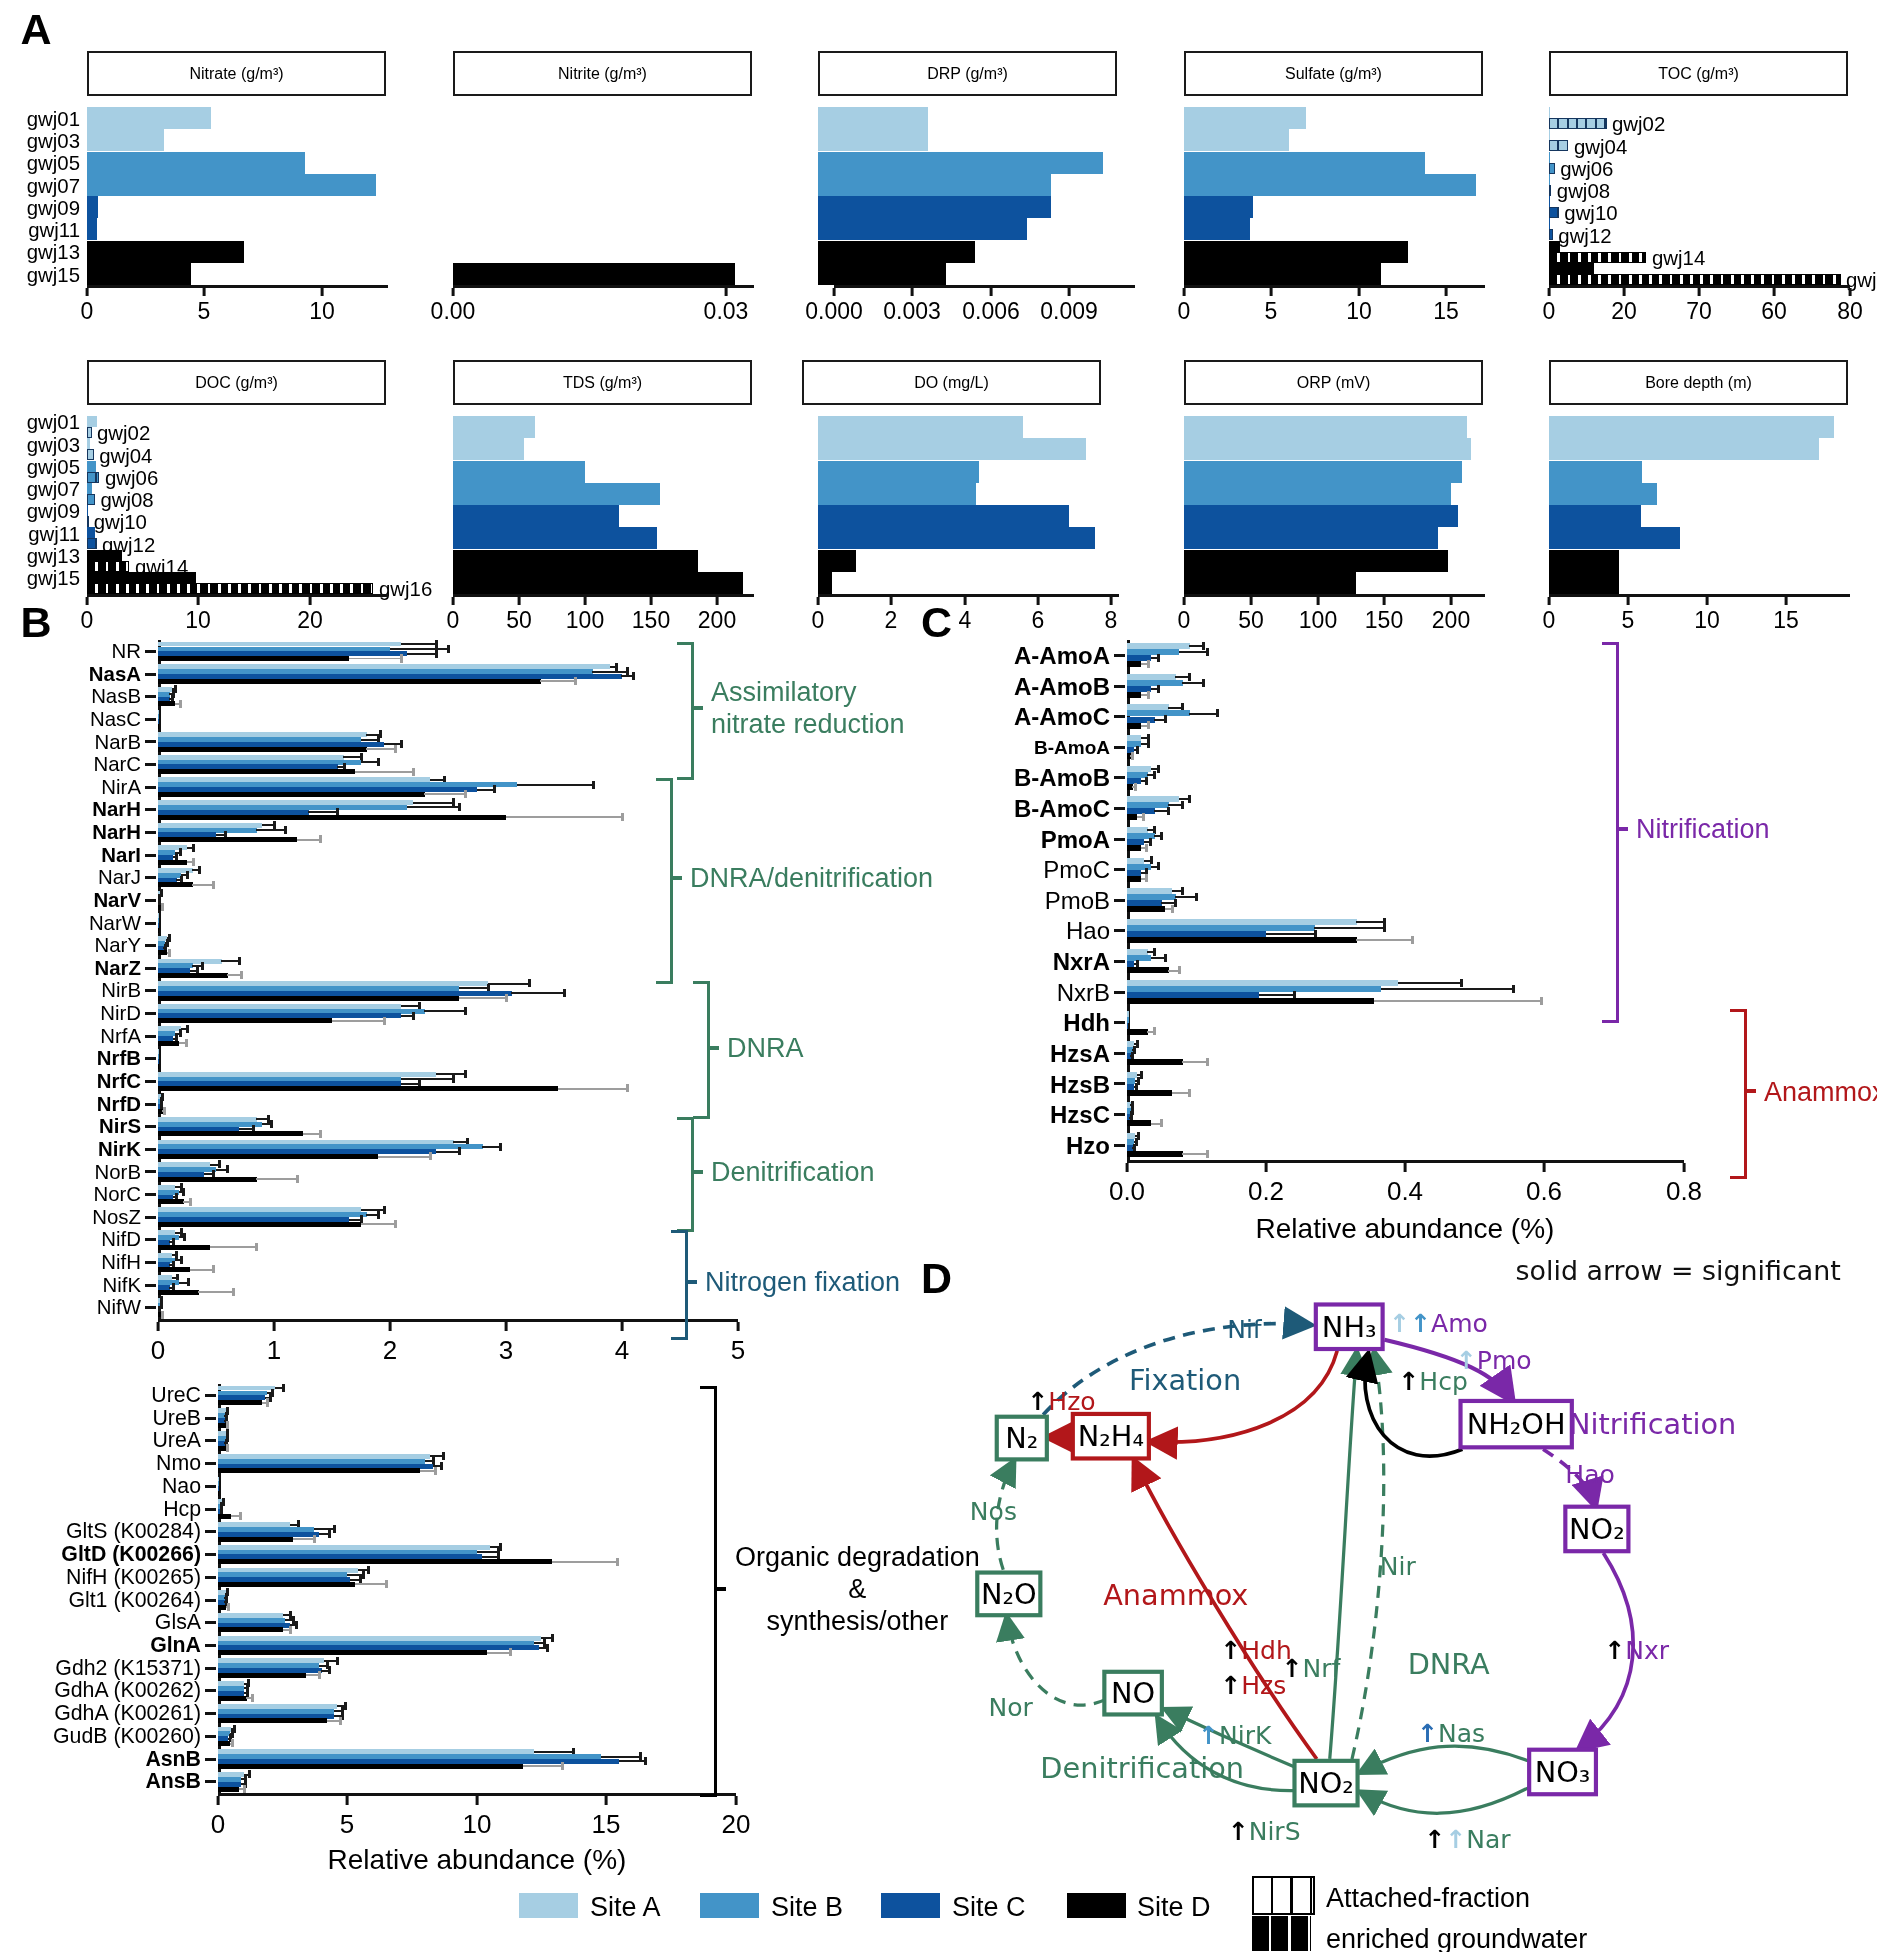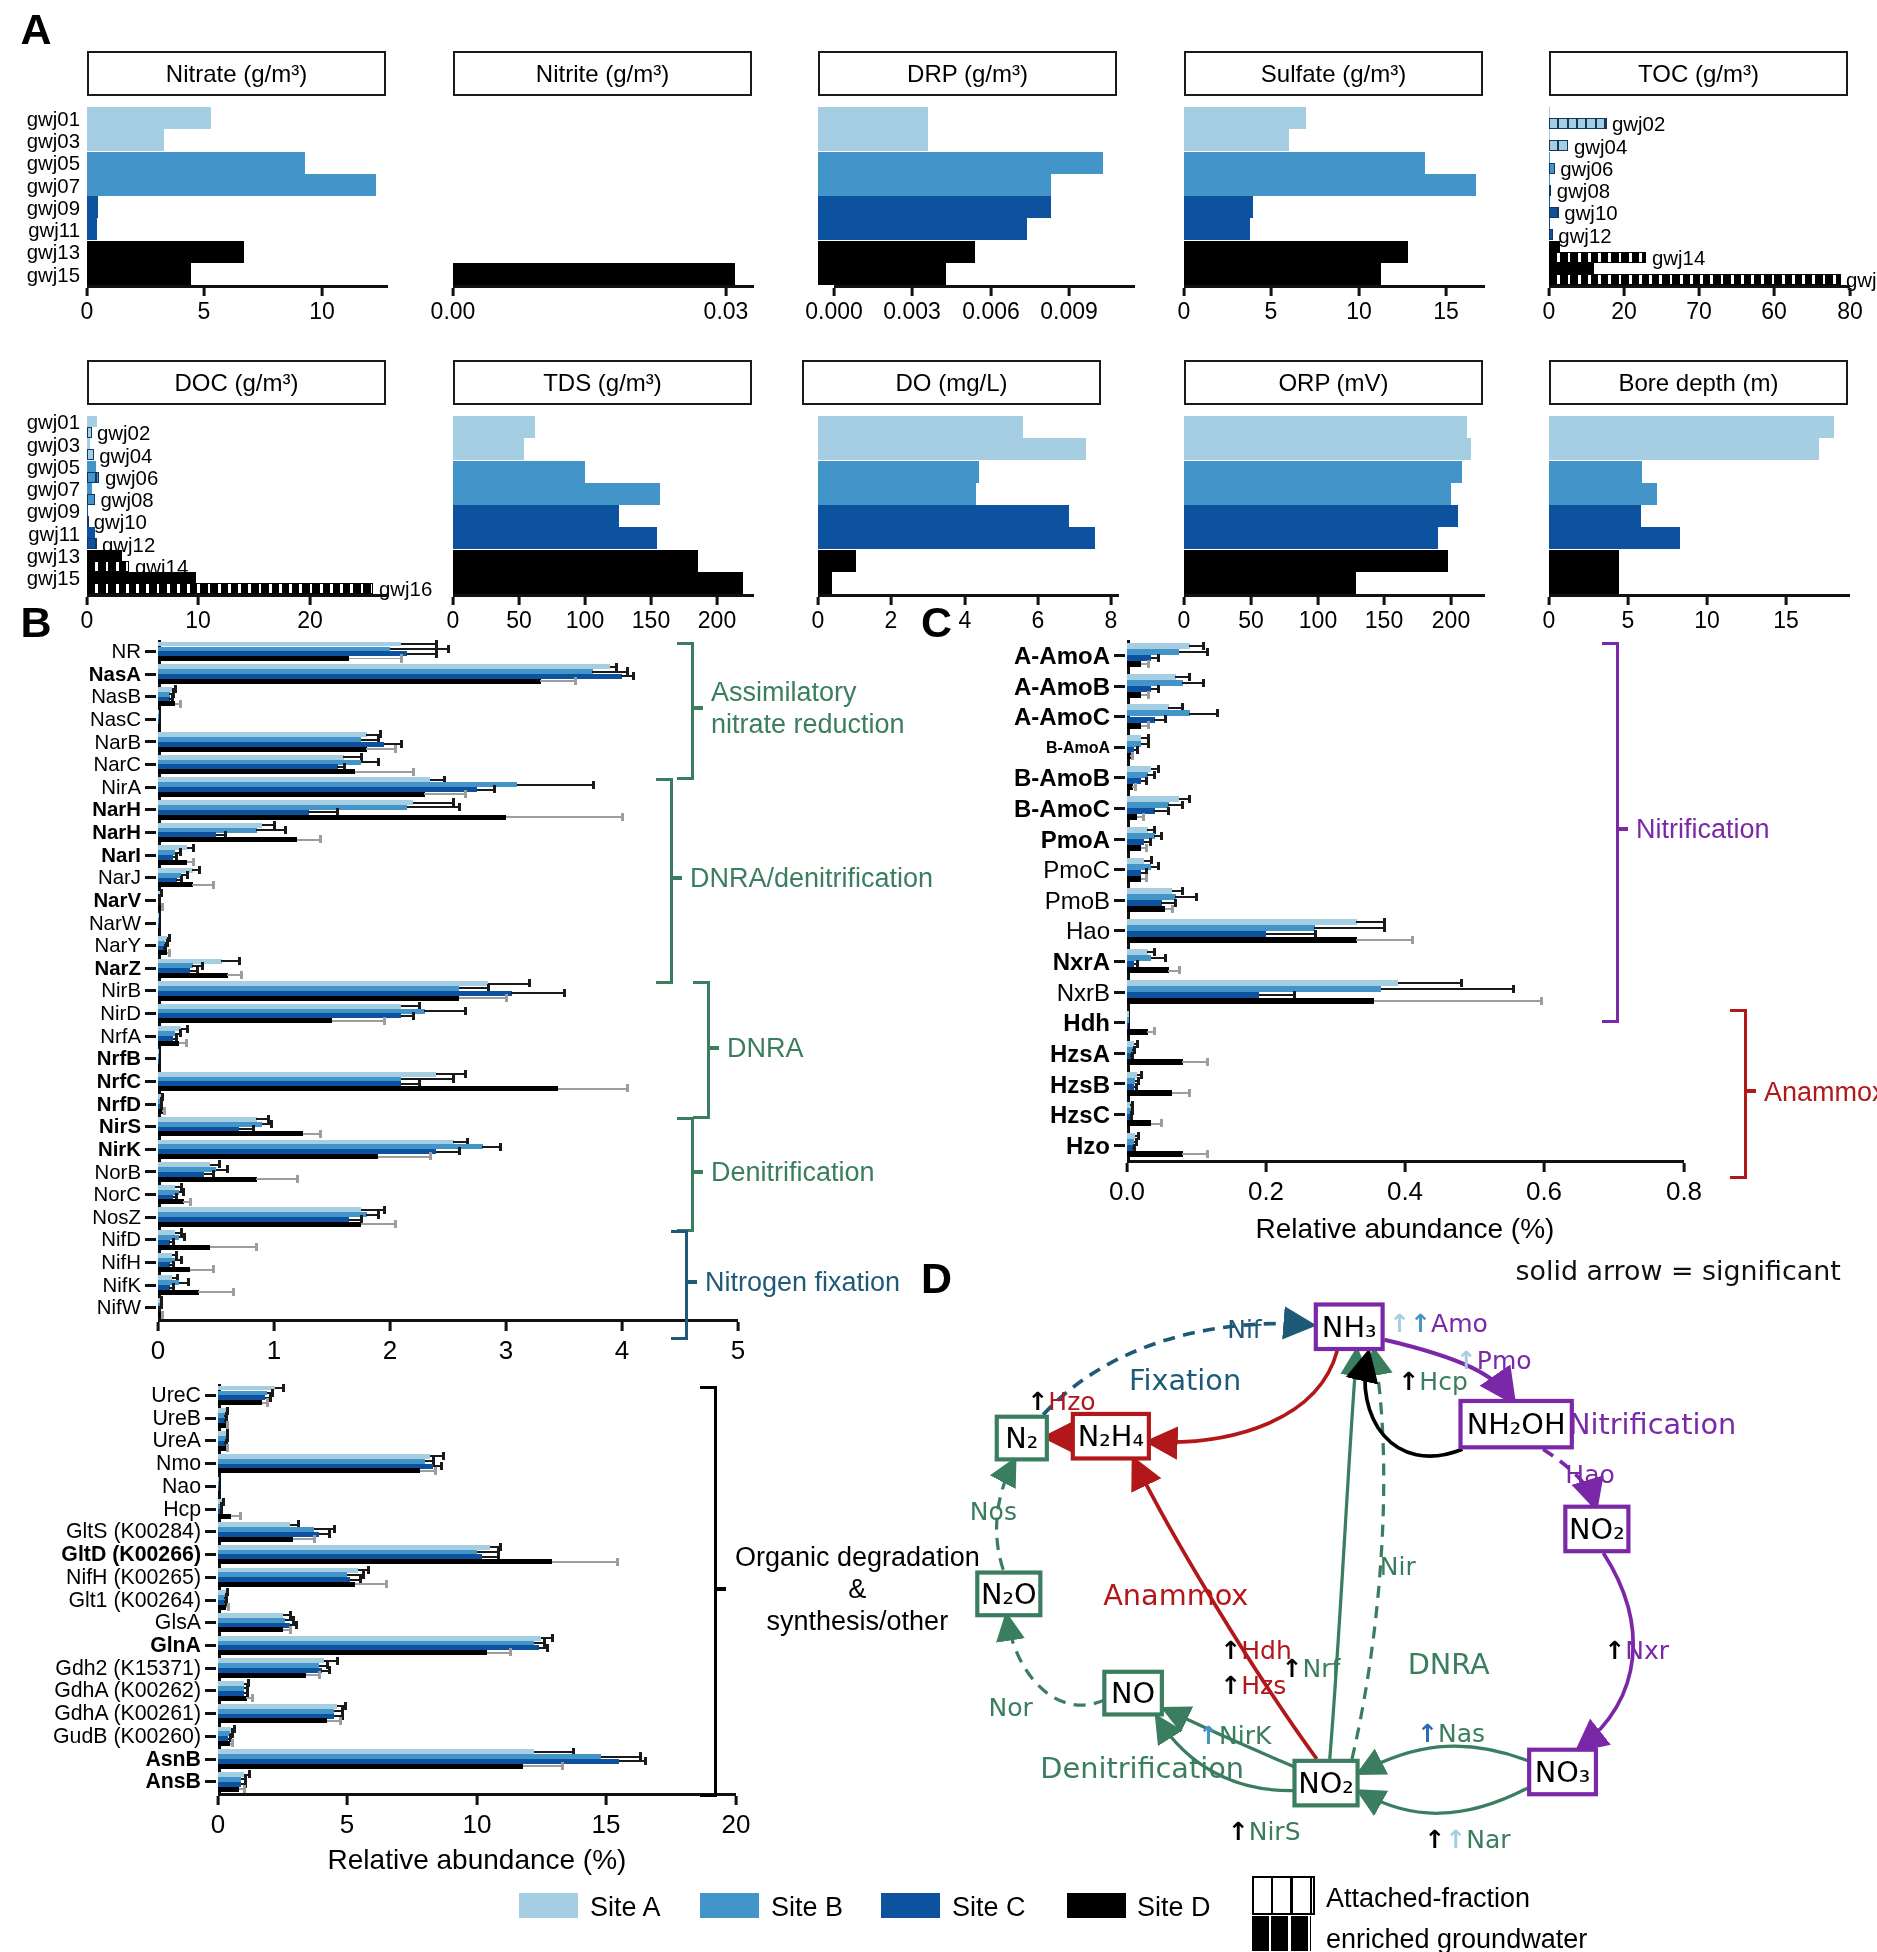--- a/index.html
+++ b/index.html
@@ -1,21 +1,21 @@
 <!DOCTYPE html>
 <html style="font-size:15px"><head>
 <meta charset="utf-8">
 <style>
   html,body{margin:0;padding:0;background:#ffffff;}
   #fig{position:relative;width:1877px;height:1953px;background:#fff;
        font-family:"Liberation Sans",sans-serif;color:#000;overflow:hidden;}
   .pletter{position:absolute;font-size:43px;font-weight:bold;}
   .mini-cell{position:absolute;width:365px;}
   .mini-title{position:absolute;border:2.8px solid #1a1a1a;height:41px;line-height:41px;
-      text-align:center;font-size:24px;background:#fff;}
+      text-align:center;font-size:16px;background:#fff;}
   .mini-plot{position:absolute;height:178px;}
   .bar{position:absolute;left:0;}
   .alab{position:absolute;text-align:right;font-size:20.4px;line-height:1;white-space:nowrap;}
   .ilab{position:absolute;font-size:20.4px;line-height:1;white-space:nowrap;}
   .axis{position:absolute;border-top:3.7px solid #111;}
   .tick{position:absolute;width:2.8px;height:8.3px;background:#111;transform:translateX(-50%);}
   .ticklab{position:absolute;top:10.2px;font-size:23px;transform:translateX(-50%);}
   .glabel{position:absolute;text-align:right;white-space:nowrap;}
   .gdash{position:absolute;height:2.8px;background:#111;}
   .spine{position:absolute;width:2.8px;background:#111;}
@@ -1062,21 +1062,21 @@
         <div class="errcap" style="left: 226px; top: 63px; background: rgb(26, 26, 26);"></div>
         <div style="position: absolute; left: 172px; top: 70px; height: 6px; width: 63px; background: rgb(67, 148, 200);"></div>
         <div class="err" style="left: 234px; top: 73px; width: 28px; background: rgb(26, 26, 26);"></div>
         <div class="errcap" style="left: 261px; top: 69px; background: rgb(26, 26, 26);"></div>
         <div style="position: absolute; left: 172px; top: 77px; height: 6px; width: 28px; background: rgb(13, 82, 158);"></div>
         <div class="err" style="left: 199px; top: 79px; width: 10.4px; background: rgb(26, 26, 26);"></div>
         <div class="errcap" style="left: 209px; top: 75px; background: rgb(26, 26, 26);"></div>
         <div style="position: absolute; left: 172px; top: 83px; height: 6px; width: 14px; background: rgb(0, 0, 0);"></div>
         <div class="err" style="left: 186px; top: 85px; width: 7px; background: rgb(157, 157, 157);"></div>
         <div class="errcap" style="left: 192px; top: 81px; background: rgb(157, 157, 157);"></div>
-        <div class="glabel" style="left: 0px; width: 155px; top: 92px; height: 31px; line-height: 31px; font-size: 16px; font-weight: bold;">B-AmoA</div>
+        <div class="glabel" style="left: 0px; width: 155px; top: 92px; height: 31px; line-height: 31px; font-size: 19px; font-weight: bold;">B-AmoA</div>
         <div class="gdash" style="left: 159px; width: 11px; top: 106px;"></div>
         <div style="position: absolute; left: 172px; top: 95px; height: 6px; width: 14px; background: rgb(166, 206, 227);"></div>
         <div class="err" style="left: 186px; top: 97px; width: 7px; background: rgb(26, 26, 26);"></div>
         <div class="errcap" style="left: 192px; top: 94px; background: rgb(26, 26, 26);"></div>
         <div style="position: absolute; left: 172px; top: 101px; height: 6px; width: 14px; background: rgb(67, 148, 200);"></div>
         <div class="err" style="left: 186px; top: 103px; width: 7px; background: rgb(26, 26, 26);"></div>
         <div class="errcap" style="left: 192px; top: 100px; background: rgb(26, 26, 26);"></div>
         <div style="position: absolute; left: 172px; top: 107px; height: 6px; width: 7px; background: rgb(13, 82, 158);"></div>
         <div class="err" style="left: 179px; top: 109px; width: 3.5px; background: rgb(26, 26, 26);"></div>
         <div class="errcap" style="left: 181px; top: 106px; background: rgb(26, 26, 26);"></div>

